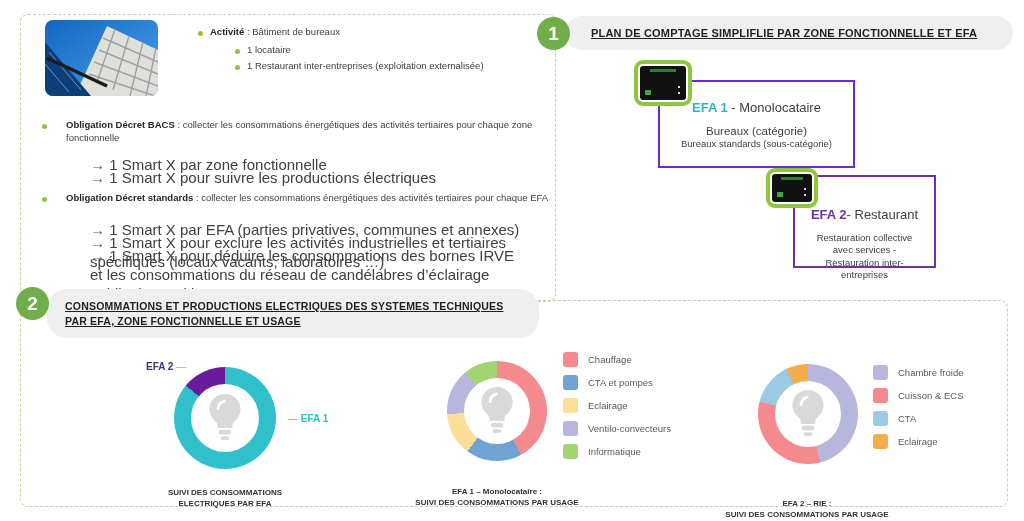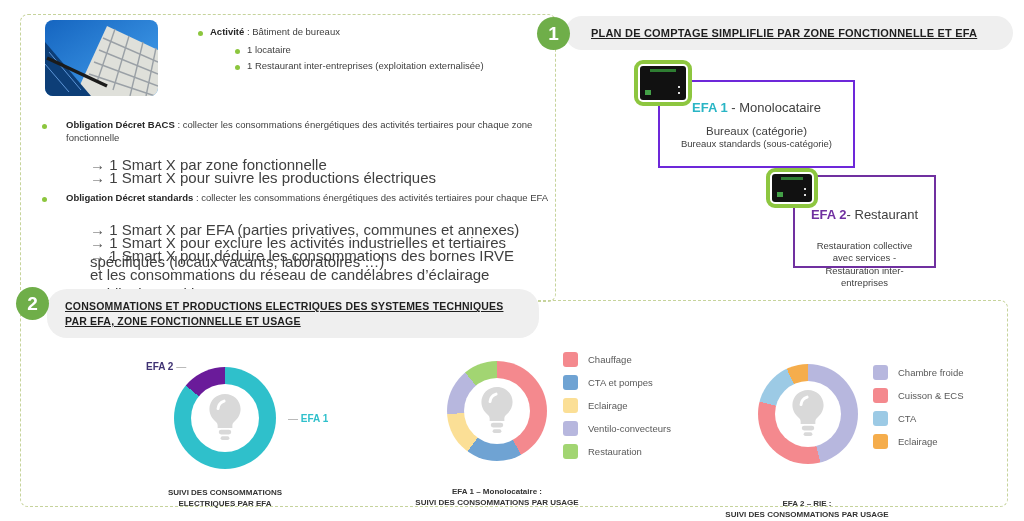--- a/index.html
+++ b/index.html
@@ -27,21 +27,21 @@
 
   
   .efa-box{position:absolute;background:#fff;text-align:center;z-index:2;box-sizing:border-box;}
   #efa1-box{left:658px;top:80px;width:197px;height:88px;border:2px solid #6d28d9;padding-top:18px;}
   #efa2-box{left:793px;top:175px;width:143px;height:93px;border:2px solid #7030a0;padding-top:30px;}
   .efa-line1{font-size:13px;color:#404040;}
   .efa-code-teal{color:#29b5c5;font-weight:bold;}
   .efa-code-purple{color:#7030a0;font-weight:bold;}
   .efa-line2{font-size:11.5px;margin-top:10px;}
   .efa-line3{font-size:9.5px;margin-top:1px;}
-  .efa-sub{font-size:9.5px;line-height:1.3;margin-top:18px;padding:0 12px;}
+  .efa-sub{font-size:9.5px;line-height:1.3;margin-top:10px;padding:0 12px;}
 
   .device{position:absolute;background:#fff;border:4px solid #8dc63f;border-radius:9px;padding:2px;z-index:6;}
   .device .screen{background:#111;border-radius:3px;position:relative;width:100%;height:100%;overflow:hidden;}
   .screen .bar{position:absolute;top:3px;left:22%;width:56%;height:3px;background:#2e7d32;}
   .screen .dotg{position:absolute;bottom:5px;left:5px;width:6px;height:5px;background:#43a047;}
   .screen .dotw1{position:absolute;bottom:12px;right:6px;width:2px;height:2px;background:#ddd;}
   .screen .dotw2{position:absolute;bottom:6px;right:6px;width:2px;height:2px;background:#ddd;}
 
   
   .donut{position:absolute;border-radius:50%;z-index:2;}
@@ -185,21 +185,21 @@
       <div class="legend-item">
         <span class="swatch" style="background: rgb(251, 223, 150);"></span>
         <span class="legend-label">Eclairage</span>
       </div>
       <div class="legend-item">
         <span class="swatch" style="background: rgb(183, 183, 222);"></span>
         <span class="legend-label">Ventilo-convecteurs</span>
       </div>
       <div class="legend-item">
         <span class="swatch" style="background: rgb(162, 213, 114);"></span>
-        <span class="legend-label">Restauration</span>
+        <span class="legend-label">Informatique</span>
       </div>
     </div>
   <div class="caption" style="left:397px;top:487px;width:200px">
     <div>EFA 1 – Monolocataire :</div>
     <div>SUIVI DES CONSOMMATIONS PAR USAGE</div>
   </div>
 
   <div class="donut" style="left: 758px; top: 364px; width: 100px; height: 100px; background: conic-gradient(rgb(183, 183, 222) 0deg, rgb(183, 183, 222) 165.6deg, rgb(244, 137, 142) 165.6deg, rgb(244, 137, 142) 284.4deg, rgb(156, 202, 229) 284.4deg, rgb(156, 202, 229) 334.8deg, rgb(245, 173, 76) 334.8deg, rgb(245, 173, 76) 360deg);">
     <div class="hole"></div>
     <svg class="bulb" viewBox="0 0 24 28">

